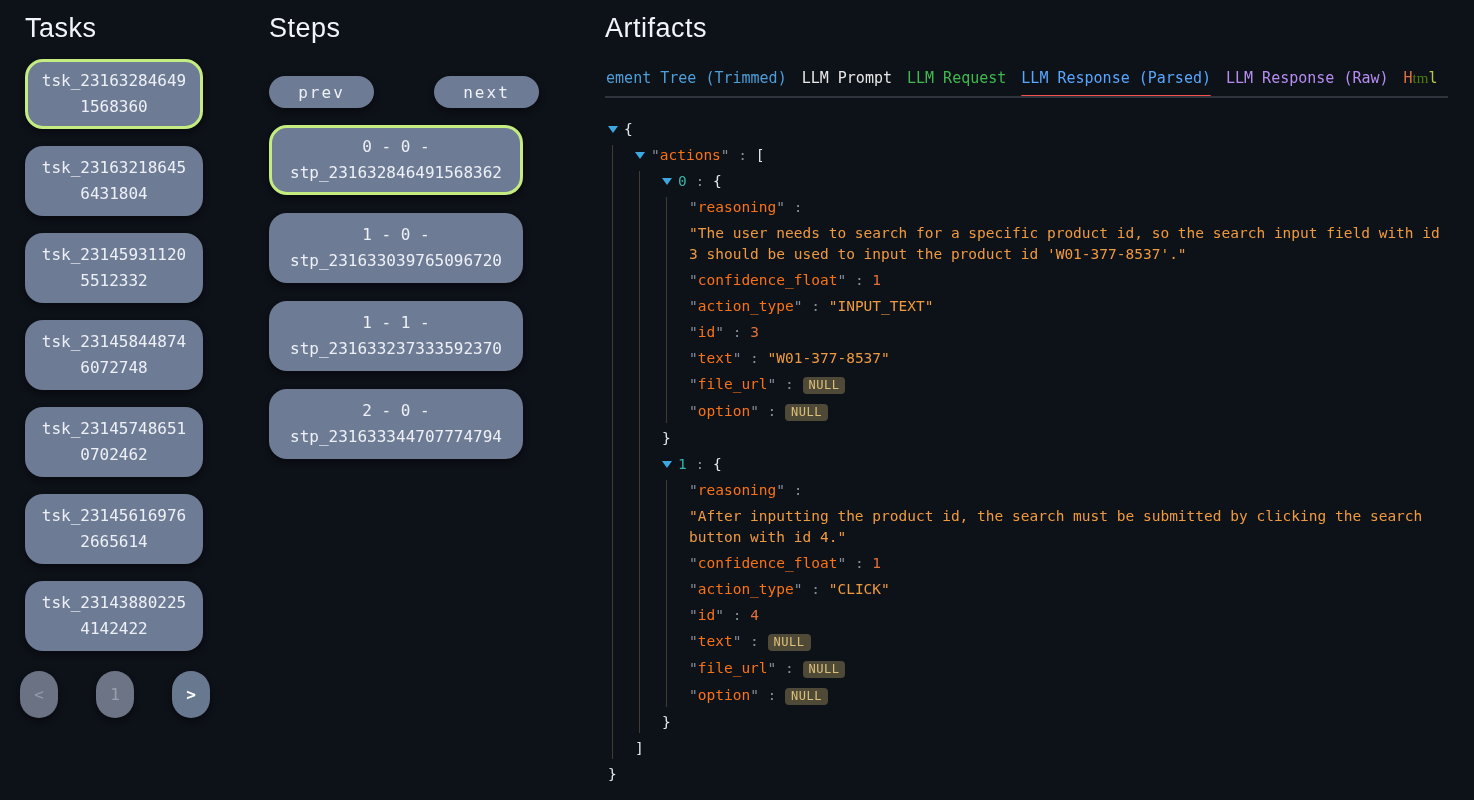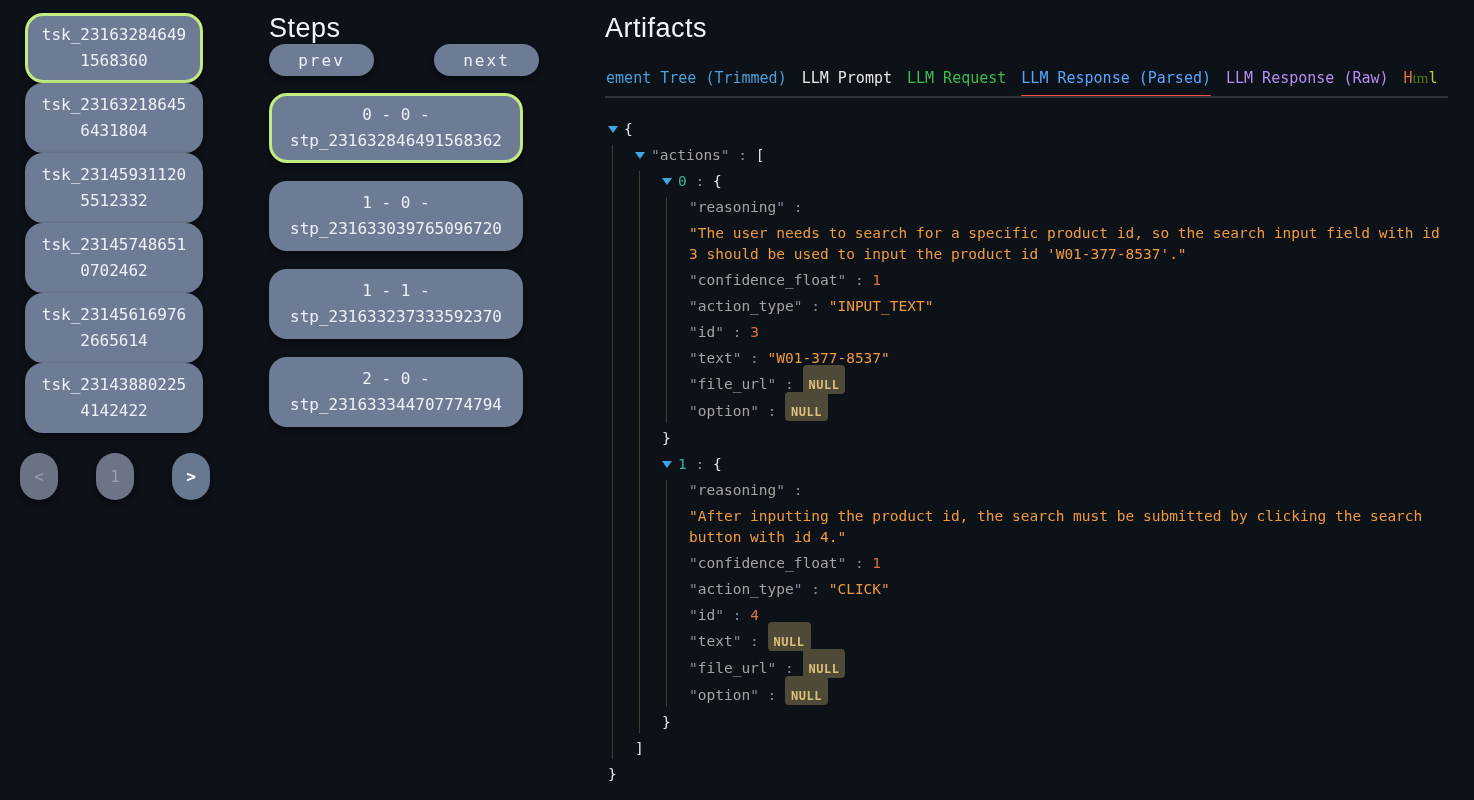--- a/index.html
+++ b/index.html
@@ -21,36 +21,36 @@
 
   .tasks-col h1 { margin-bottom:15px; }
   .pill {
     display:flex; align-items:center; justify-content:center;
     border:none; cursor:pointer; text-align:center;
     background:#6e7b94; color:#edf1f7;
     border-radius:18px; box-shadow:0 3px 6px rgba(0,0,0,.45);
     font-family:"DejaVu Sans Mono", monospace;
   }
   .task-btn {
-    width:178px; min-height:70px; 
+    width:178px; min-height:70px; margin-bottom:17px;
     font-size:16px; line-height:26px; padding:0 15px;
     word-break:break-all;
   }
   .task-btn.selected { border:3px solid #c4ec80; padding:0 12px; }
 
   .pagination {
     display:flex; justify-content:space-between;
     width:190px; margin:20px 0 0 -5px;
   }
   .pg { width:38px; height:47px; border-radius:20px; font-size:16px; }
   .pg-prev { background:#6a7284; color:#949aa7; }
   .pg-num  { background:#6d7486; color:#9aa1ae; }
   .pg-next { background:#68788f; color:#ffffff; font-weight:bold; }
 
-  .steps-col h1 { margin-bottom:0; }
+  .steps-col h1 { margin-bottom:32px; }
   .step-nav { display:flex; justify-content:space-between; margin-bottom:17px; }
   .nav-btn { width:105px; height:32px; border-radius:21px; font-size:16px; letter-spacing:2px; }
   .step-btn {
     width:254px; min-height:70px; margin-bottom:18px;
     font-size:16px; line-height:26px; padding:0 14px;
   }
   .step-btn.selected { border:3px solid #c4ec80; }
 
   .tabs {
     display:flex; gap:15px; margin-top:24px;
@@ -69,40 +69,42 @@
   .jrow { line-height:21px; margin:5px 0; }
   .jb { margin-left:4px; border-left:1px solid #3f3c32; padding-left:22px; }
   .tri {
     display:inline-block; width:0; height:0;
     border-left:5px solid transparent; border-right:5px solid transparent;
     border-top:7px solid #3fa7e0;
     margin-right:6px; vertical-align:middle; position:relative; top:-1px;
     cursor:pointer;
   }
   .seg-key .q { color:#848d99; }
-  .seg-key .kn { color:#a3a3a3; }
+  .seg-key .kn { color:#f97316; }
   .seg-colon { color:#848d99; white-space:pre; }
   .seg-punct { color:#e3e8ee; }
   .seg-idx { color:#35b5a5; }
   .seg-str { color:#ef9a3f; }
   .seg-num { color:#e2703c; }
   .seg-null {
     background:#4e4a37; color:#ddc178;
-    font-size:12px; padding:13px 6px 2px; border-radius:4px;
-    letter-spacing:.5px; vertical-align:baseline;font-weight:bold;
+    font-size:12px; padding:1px 6px 2px; border-radius:4px;
+    letter-spacing:.5px; vertical-align:baseline;
   }
 </style>
 </head>
 <body>
 
 <div class="col tasks-col">
+  <h1>Tasks</h1>
   <div id="tasks-list">
       <button class="pill task-btn selected">tsk_231632846491568360</button>
       <button class="pill task-btn">tsk_231632186456431804</button>
       <button class="pill task-btn">tsk_231459311205512332</button>
+      <button class="pill task-btn">tsk_231458448746072748</button>
       <button class="pill task-btn">tsk_231457486510702462</button>
       <button class="pill task-btn">tsk_231456169762665614</button>
       <button class="pill task-btn">tsk_231438802254142422</button>
     </div>
   <div class="pagination">
     <button class="pill pg pg-prev">&lt;</button>
     <button class="pill pg pg-num">1</button>
     <button class="pill pg pg-next">&gt;</button>
   </div>
 </div>

